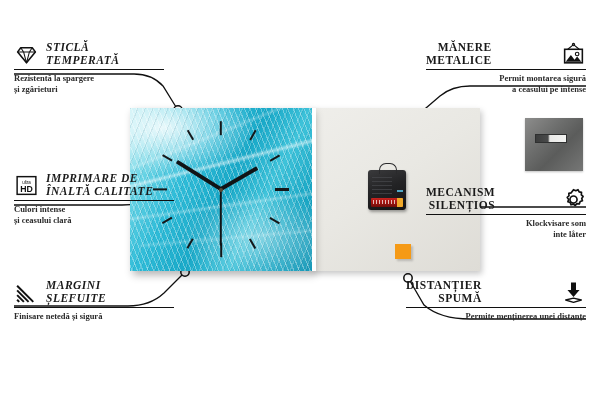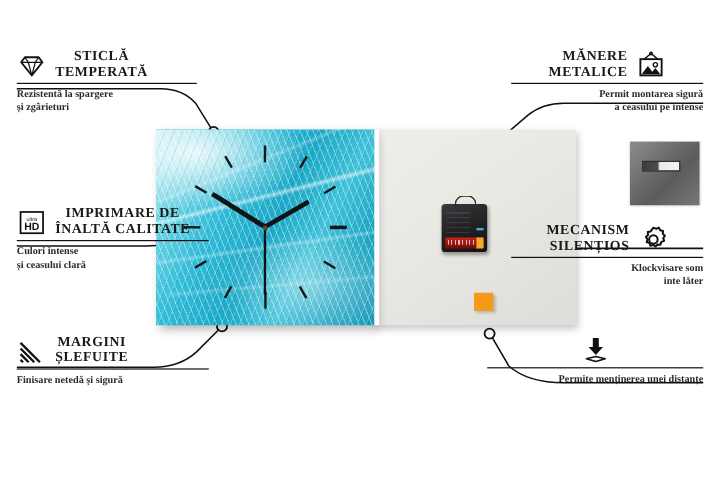--- a/index.html
+++ b/index.html
@@ -102,26 +102,26 @@
     font-weight:bold;letter-spacing:.5px;color:#1a1a1a;
     font-size:11.5px;line-height:13px;text-transform:uppercase;
     font-family:"Liberation Serif", serif;
   }
   .co-rule{height:1.4px;background:#101010;margin:2px 0 3px;}
   .co-sub{
     font-size:8.5px;line-height:10.5px;color:#2a2a2a;
     font-family:"Liberation Serif", serif;
     font-weight:bold;
   }
-  .left .co-title{text-align:center;}
+  .left .co-title{text-align:left;font-style:italic;}
   .left .co-sub{text-align:left;}
   .right .co-title{text-align:right;}
   .right .co-sub{text-align:right;}
   .co-head{display:flex;align-items:center;gap:7px;}
-  .right .co-head{justify-content:center;}
+  .right .co-head{justify-content:space-between;}
   .ico{width:25px;height:25px;flex:0 0 25px;display:block;}
   .ico svg{display:block;width:25px;height:25px;}
 
   svg.links{position:absolute;left:0;top:0;width:600px;height:400px;pointer-events:none;}
 </style>
 </head>
 <body>
 
 <div id="stage">
 
@@ -295,20 +295,24 @@
     </div>
     <div class="co-rule"></div>
     <div class="co-sub">
       <span>Klockvisare som</span><br>
       <span>inte låter</span>
     </div>
   </div>
 
   <div class="callout right" style="left:406px;top:279px;width:180px;">
     <div class="co-head">
+      <span class="co-title">
+        <span>DISTANȚIER</span><br>
+        <span>SPUMĂ</span>
+      </span>
       <span class="ico">
         <svg viewBox="0 0 24 24">
           <path d="M9.6 2.5 h4.8 v7.2 h3.4 L12 16.2 L6.2 9.7 h3.4 Z" fill="#111"></path>
           <path d="M12 17.4 L19.5 19.2 L12 21.4 L4.5 19.2 Z" fill="none" stroke="#111" stroke-width="1.3" stroke-linejoin="round"></path>
         </svg>
       </span>
     </div>
     <div class="co-rule"></div>
     <div class="co-sub">
       <span>Permite menținerea unei distanțe</span><br>

